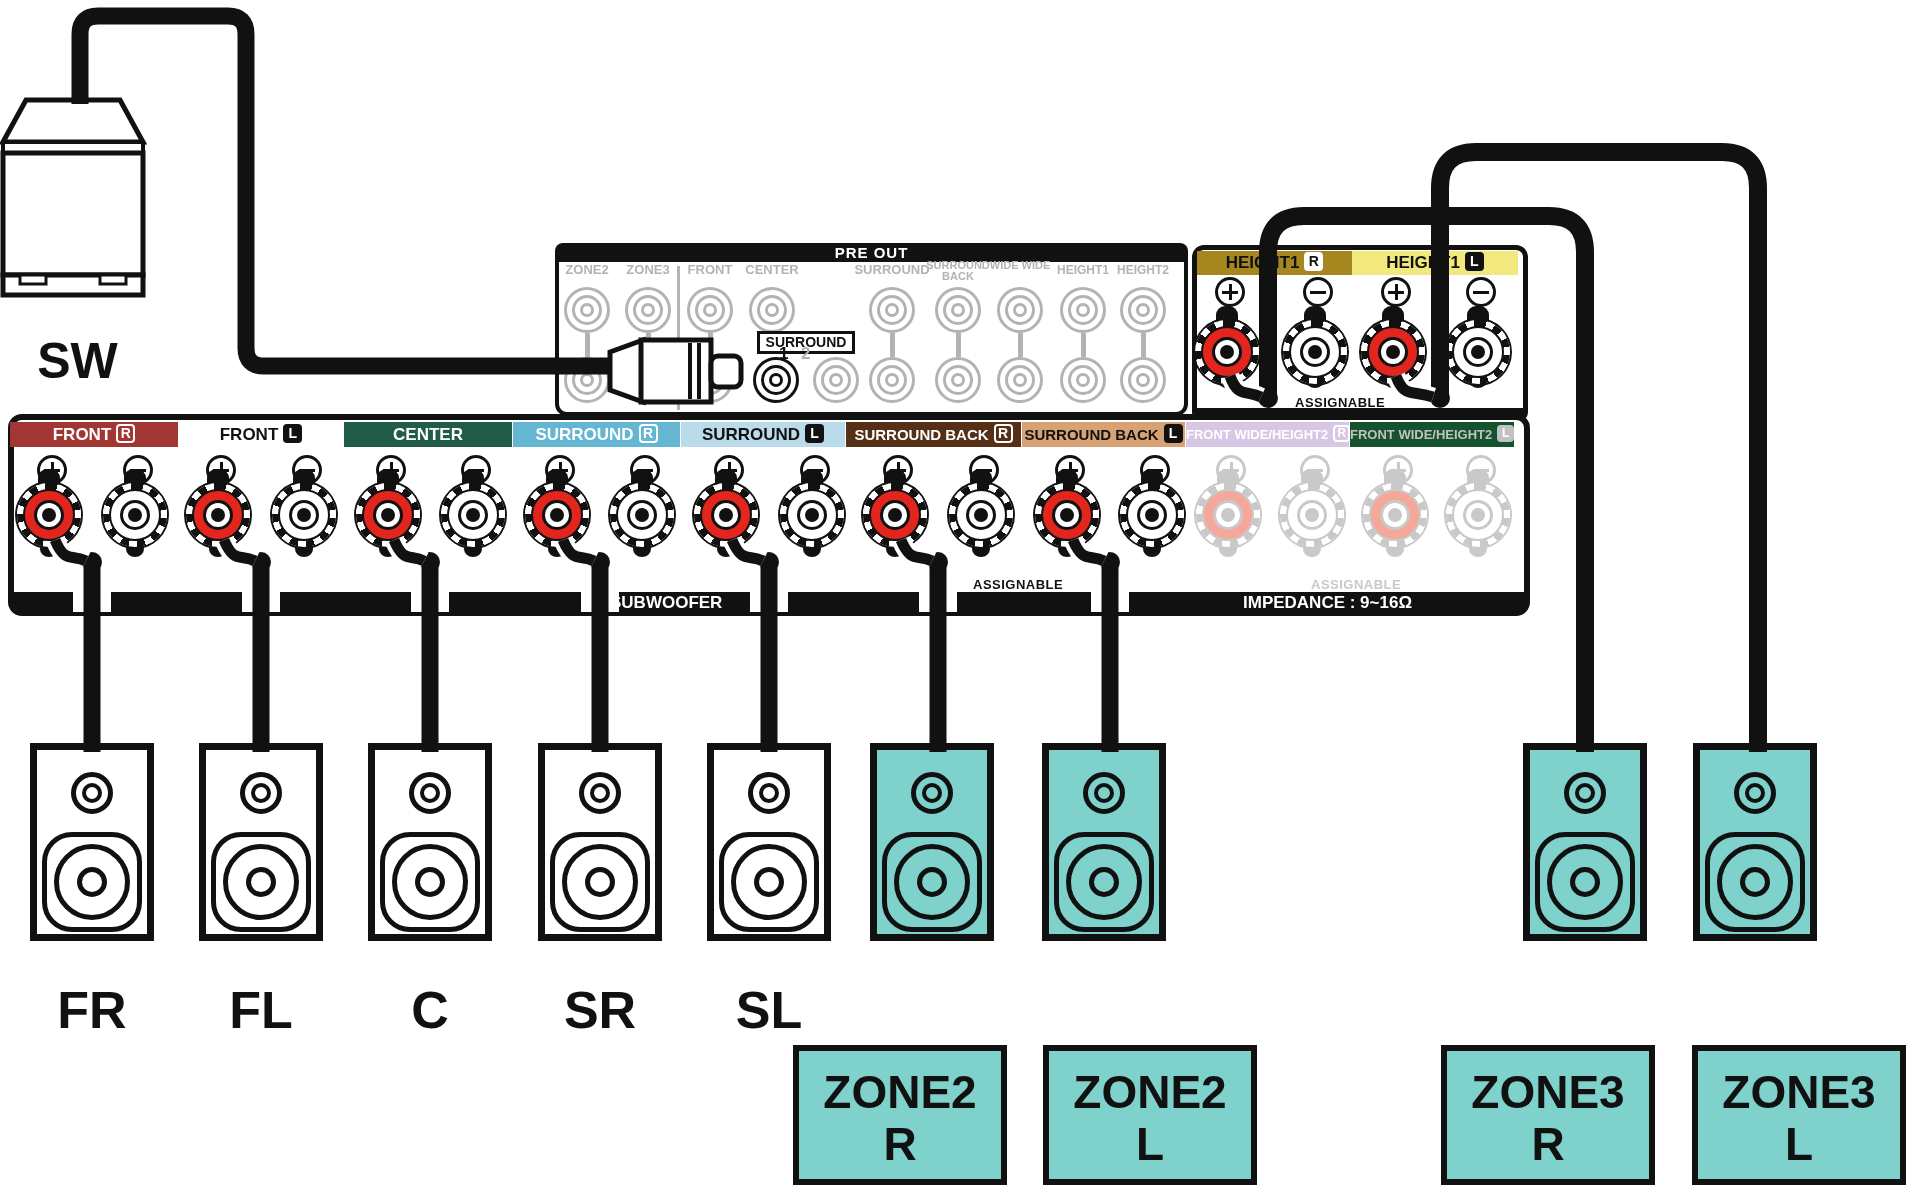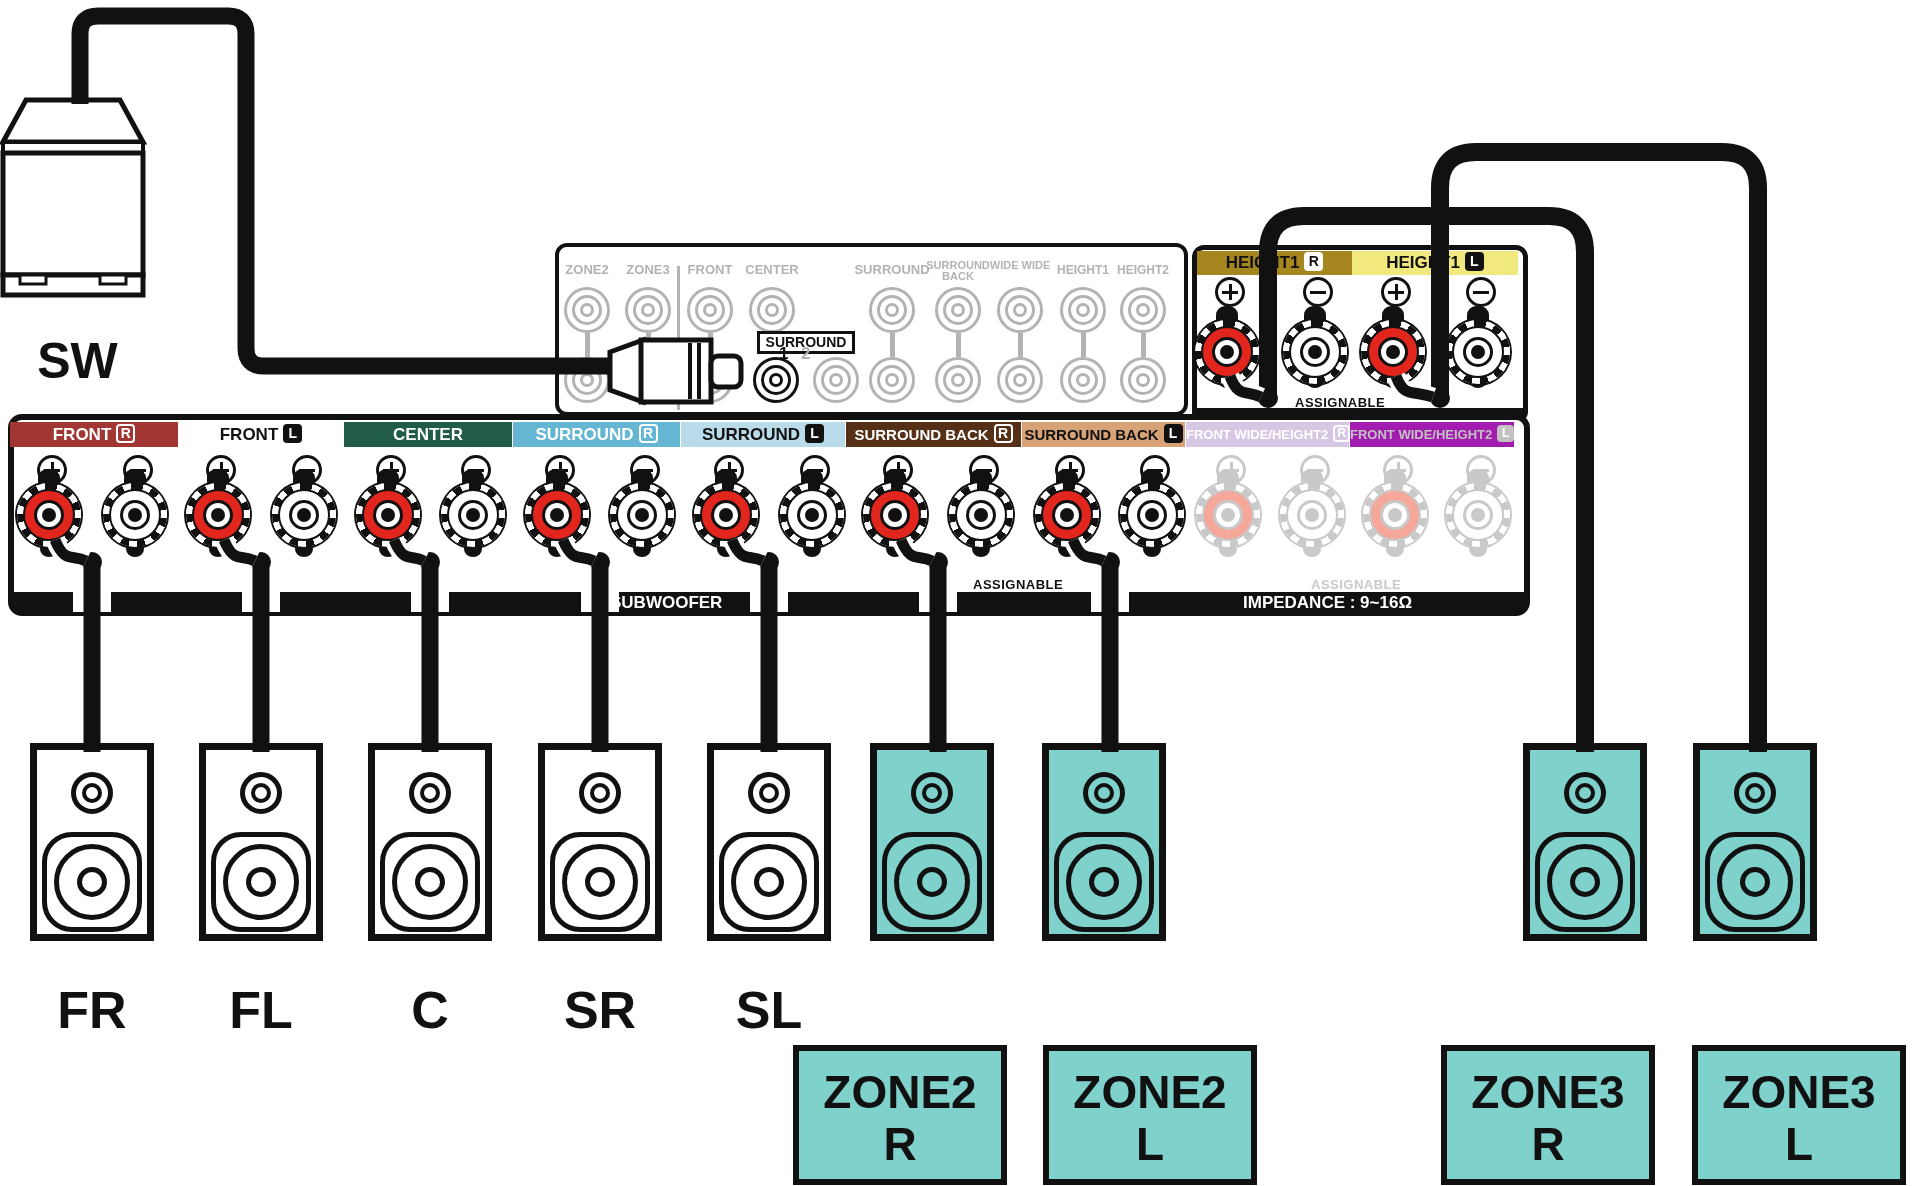--- a/index.html
+++ b/index.html
@@ -69,20 +69,23 @@
   svg.wires{position:absolute;left:0;top:0;z-index:5;pointer-events:none}
   .swlabel{position:absolute;font-weight:bold;font-size:50px}
   .swdigit{position:absolute;font-weight:bold;font-size:17px}
 </style>
 </head>
 <body>
 
 <div id="stage">
 
   <div class="panel" style="left:555px;top:243px;width:633px;height:173px"></div>
+  <div class="phead" style="left:555px;top:243px;width:633px;height:19px">
+    <span>PRE OUT</span>
+  </div>
   <div class="sep" style="left:677px;top:266px;height:144px"></div>
 
   <div class="col-label" style="left:542px;top:264px;width:90px">ZONE2</div>
   <div class="col-label" style="left:603px;top:264px;width:90px">ZONE3</div>
   <div class="col-label" style="left:665px;top:264px;width:90px">FRONT</div>
   <div class="col-label" style="left:727px;top:264px;width:90px">CENTER</div>
   <div class="col-label" style="left:847px;top:264px;width:90px">SURROUND</div>
   <div class="col-label two" style="left:916px;top:260px">SURROUND BACK</div>
   <div class="col-label two" style="left:978px;top:260px">WIDE WIDE</div>
   <div class="col-label sm" style="left:1038px;top:264px;width:90px">HEIGHT1</div>
@@ -264,21 +267,21 @@
   </div>
   <div class="tband" style="left: 846px; width: 175px; color: rgb(255, 255, 255); font-size: 15px; background-color: rgb(86, 47, 23);">
     <span>SURROUND BACK</span><span class="ch outline">R</span>
   </div>
   <div class="tband" style="left: 1022px; width: 163px; color: rgb(17, 17, 17); font-size: 15px; background-color: rgb(215, 162, 118);">
     <span>SURROUND BACK</span><span class="ch filled">L</span>
   </div>
   <div class="tband" style="left: 1186px; width: 163px; color: rgb(255, 255, 255); font-size: 13px; background-color: rgb(215, 199, 229);">
     <span>FRONT WIDE/HEIGHT2</span><span class="ch outline" style="width:17px;height:17px;line-height:12px;font-size:12px">R</span>
   </div>
-  <div class="tband" style="left: 1350px; width: 164px; color: rgb(194, 194, 194); font-size: 13px; background-color: #a21caf;">
+  <div class="tband" style="left: 1350px; width: 164px; color: rgb(194, 194, 194); font-size: 13px; background-color: #14532d;">
     <span>FRONT WIDE/HEIGHT2</span><span class="ch grayfill" style="width:17px;height:17px;line-height:17px;font-size:12px">L</span>
   </div>
 
   <div class="sym plus" style="left:37px;top:455px"></div>
   <div class="sym" style="left:123px;top:455px"></div>
   <div class="sym plus" style="left:206px;top:455px"></div>
   <div class="sym" style="left:292px;top:455px"></div>
   <div class="sym plus" style="left:376px;top:455px"></div>
   <div class="sym" style="left:461px;top:455px"></div>
   <div class="sym plus" style="left:545px;top:455px"></div>

